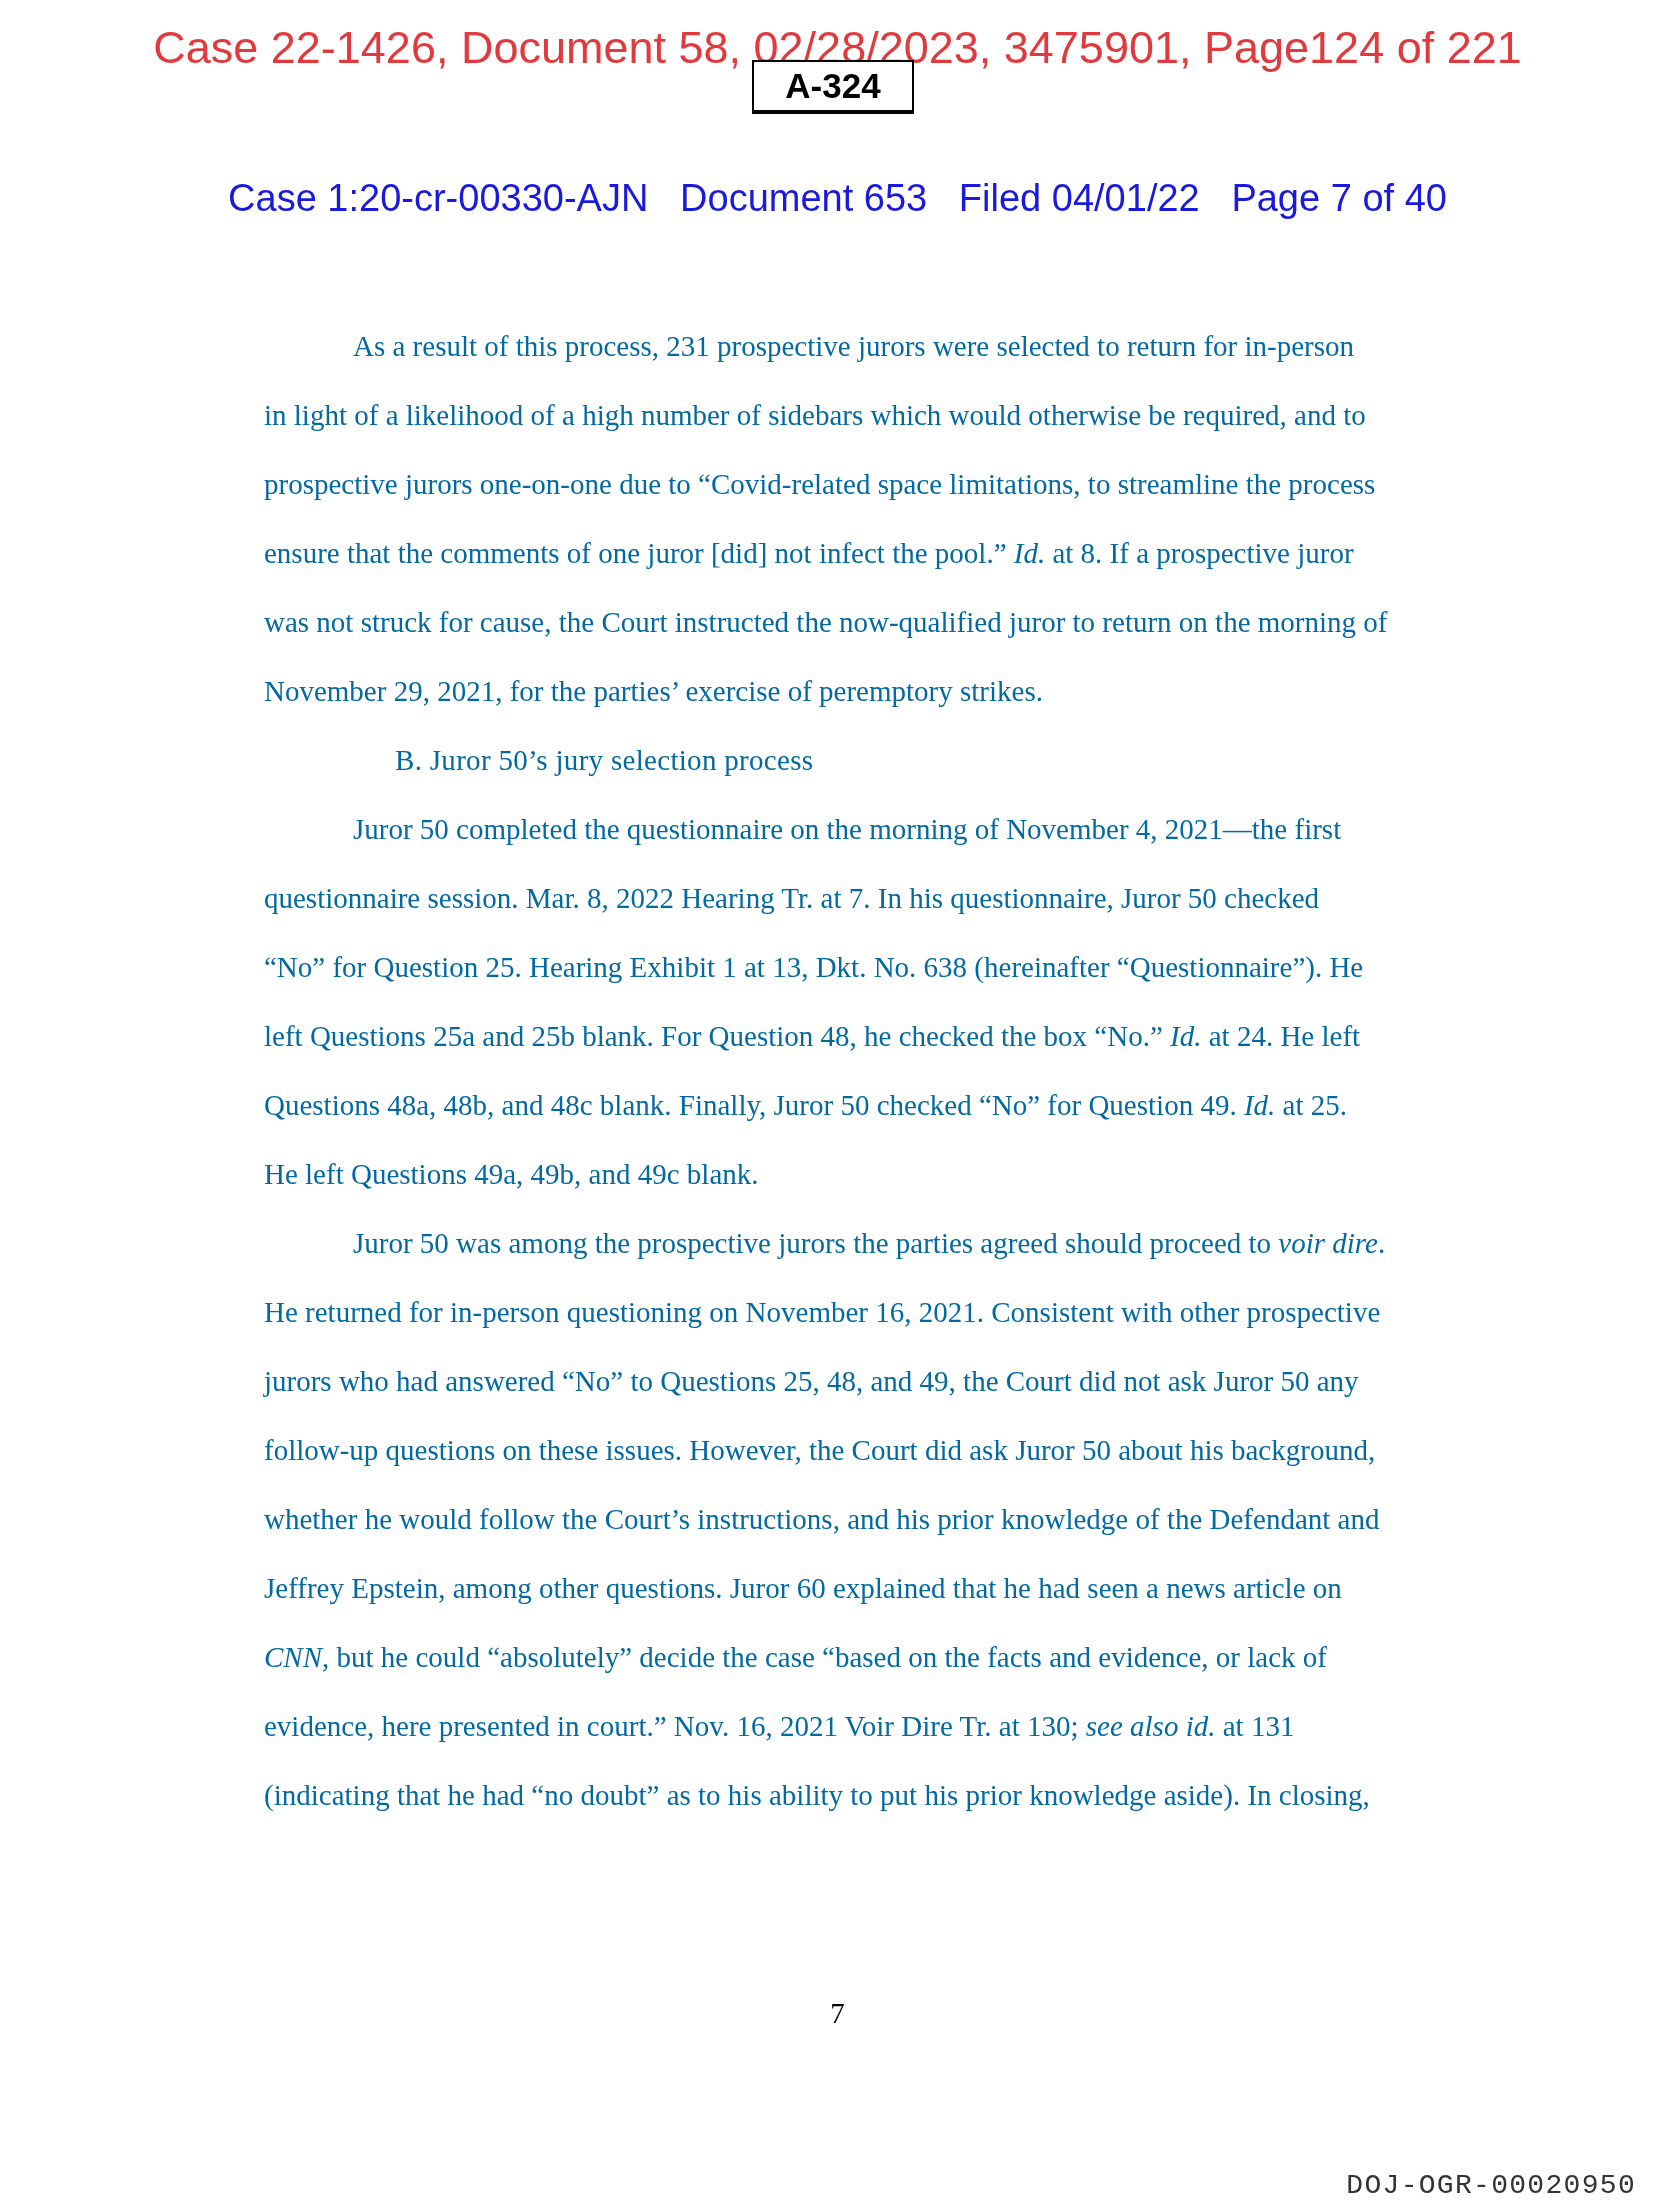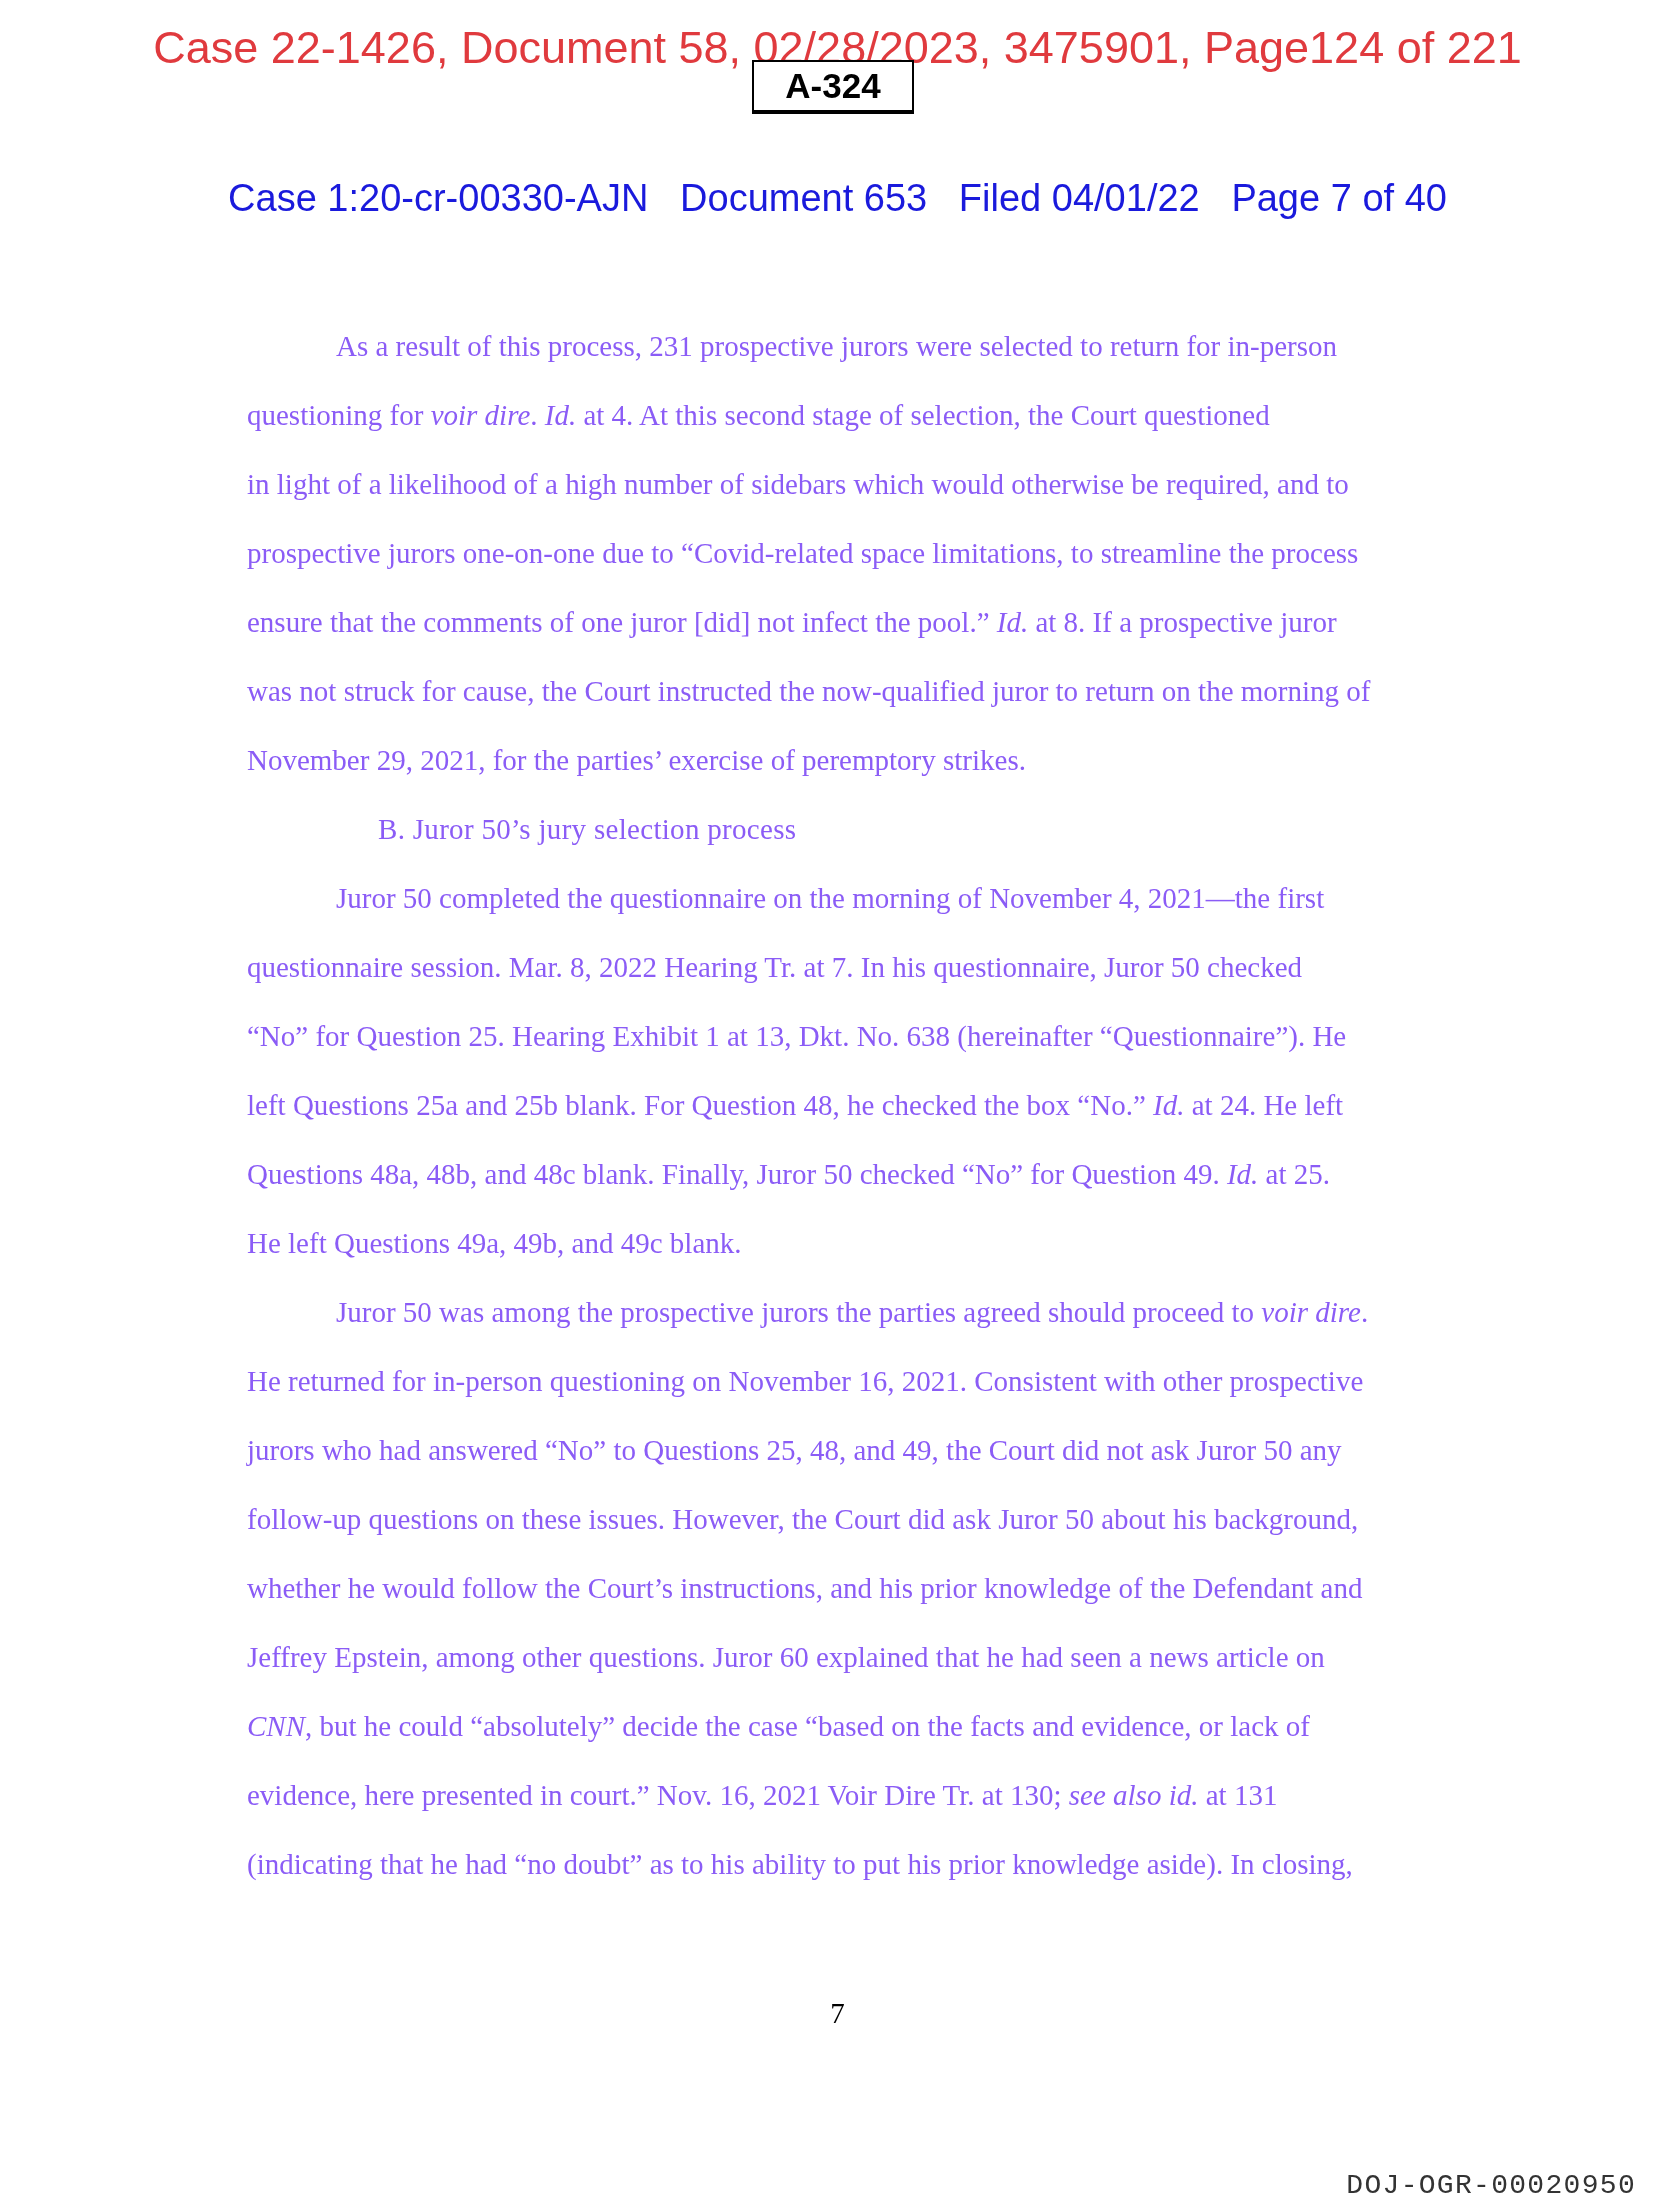--- a/index.html
+++ b/index.html
@@ -20,22 +20,22 @@
     font-family: "Liberation Sans", sans-serif; font-weight: bold; font-size: 35px; color: #000;
   }
   .district-header {
     position: absolute; left: 0; width: 1675px; top: 179px;
     text-align: center; color: #1a1adc;
     font-family: "Liberation Sans", sans-serif; font-size: 38px; line-height: 39px;
     white-space: pre;
   }
 
   .body {
-    position: absolute; left: 247px; top: 327px; width: 1156px;
-    font-family: "Liberation Serif", serif; font-size: 29px; color: #8b5cf6;
+    position: absolute; left: 264px; top: 327px; width: 1156px;
+    font-family: "Liberation Serif", serif; font-size: 29px; color: #0369a1;
   }
   .line { height: 69px; line-height: 39px; white-space: nowrap; }
   .indent { padding-left: 89px; }
   .heading-indent { padding-left: 131px; }
   .heading-text { letter-spacing: 0.3px; }
   i { font-style: italic; }
 
   .page-number {
     position: absolute; left: 0; width: 1675px; top: 1997px; text-align: center;
     font-family: "Liberation Serif", serif; font-size: 29px; color: #000;
@@ -52,21 +52,20 @@
 <div class="page">
   <div class="appeal-header">Case 22-1426, Document 58, 02/28/2023, 3475901, Page124 of 221</div>
   <div class="exhibit-box">
     <span>A-324</span>
   </div>
   <div class="district-header">Case 1:20-cr-00330-AJN   Document 653   Filed 04/01/22   Page 7 of 40</div>
 
   <div class="body">
     <div>
         <div class="line indent">As a result of this process, 231 prospective jurors were selected to return for in-person</div>
-        <div class="line">questioning for <i>voir dire</i>.  <i>Id.</i> at 4.  At this second stage of selection, the Court questioned</div>
         <div class="line">in light of a likelihood of a high number of sidebars which would otherwise be required, and to</div>
         <div class="line">prospective jurors one-on-one due to “Covid-related space limitations, to streamline the process</div>
         <div class="line">ensure that the comments of one juror [did] not infect the pool.”  <i>Id.</i> at 8.  If a prospective juror</div>
         <div class="line">was not struck for cause, the Court instructed the now-qualified juror to return on the morning of</div>
         <div class="line">November 29, 2021, for the parties’ exercise of peremptory strikes.</div>
       </div>
     <div class="line heading-indent">
       <span class="heading-text">B.  Juror 50’s jury selection process</span>
     </div>
     <div>

